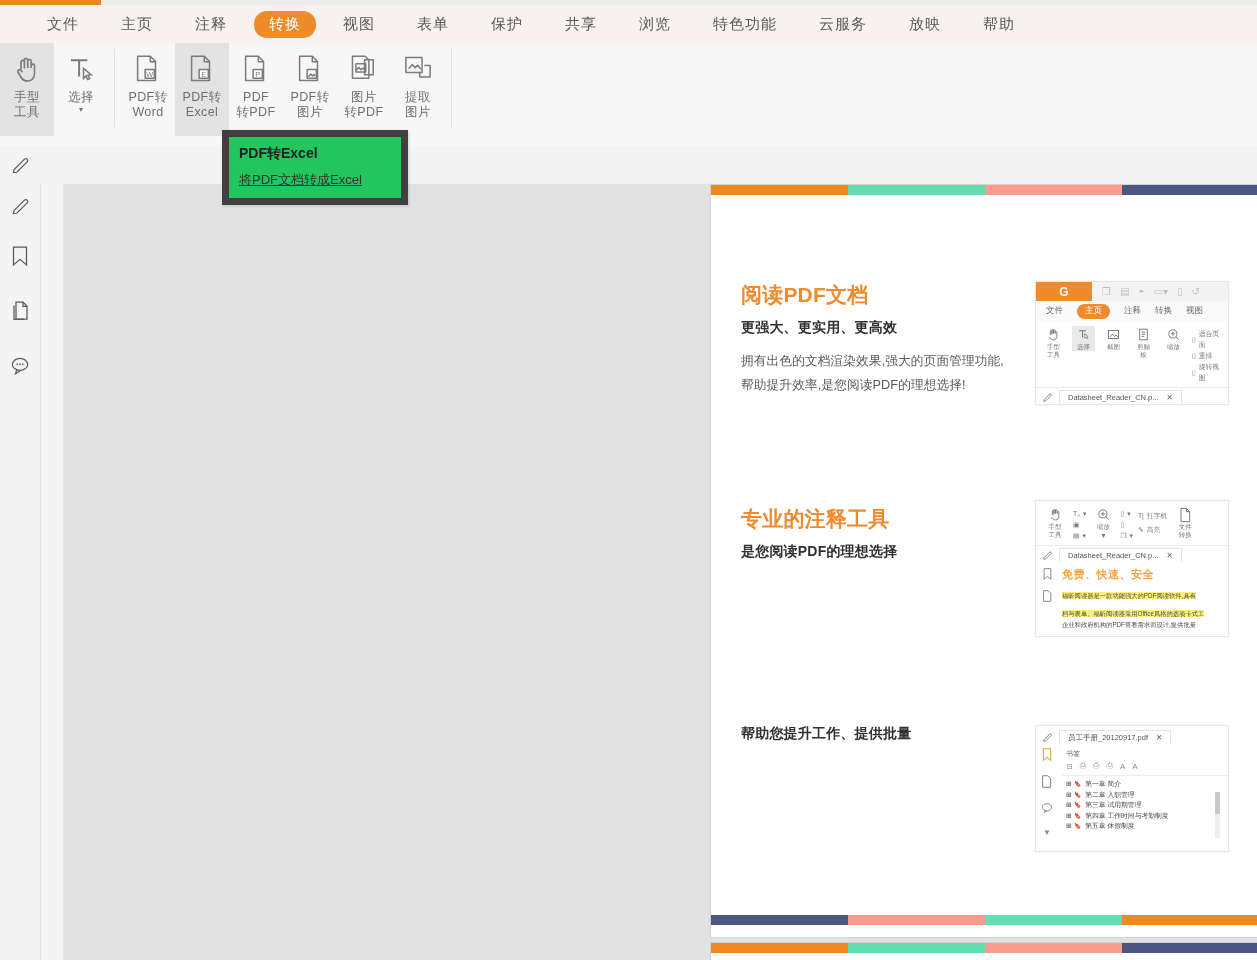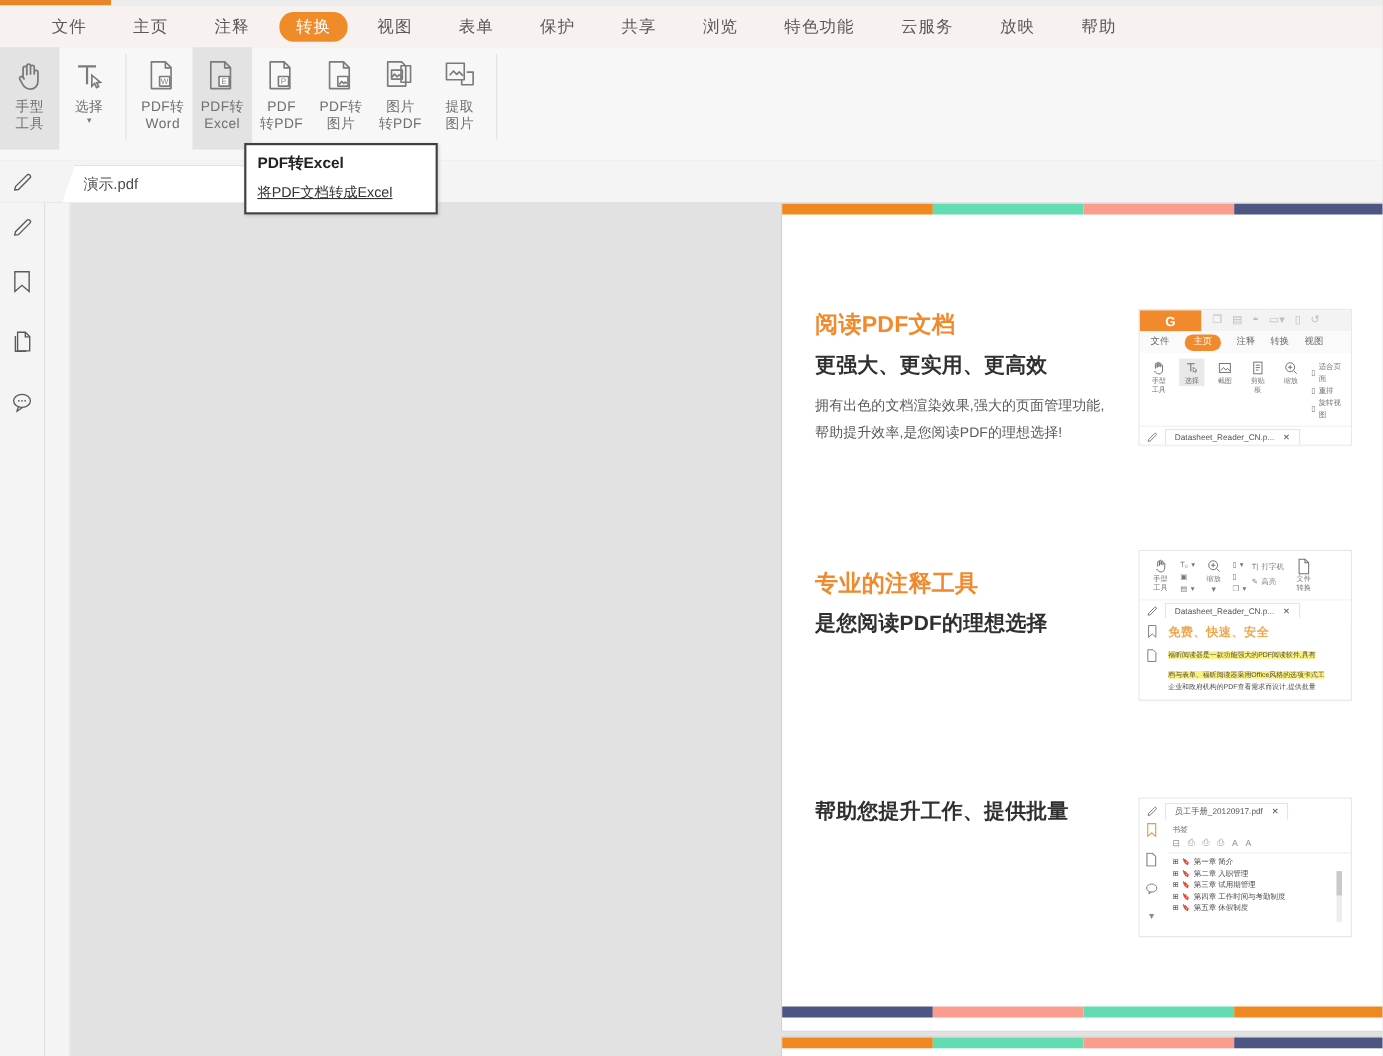--- a/index.html
+++ b/index.html
@@ -63,22 +63,22 @@
   }
   .rbtn .lab {
     font-size: 12.5px; color: #6f6f6f; line-height: 15px;
     text-align: center; letter-spacing: 0.4px;
   }
   .caret { font-size: 8px; color: #7a7a7a; line-height: 8px; margin-top: 1px; }
 
   
   .tooltip {
     position: absolute; left: 222px; top: 130px;
-    width: 152px; background: #ffffff;
-    border: 2px solid #404040;
+    width: 152px; background: #22c55e;
+    border: 7px solid #404040;
     box-shadow: 1px 1px 3px rgba(0,0,0,0.14);
     padding: 8px 10px 9px 10px; z-index: 60;
   }
   .tooltip .t-title {
     font-size: 14px; font-weight: bold; color: #222222; margin-bottom: 8px;
   }
   .tooltip .t-desc { font-size: 13px; color: #333333; text-decoration: underline; }
 
   
   .tabstrip {
@@ -154,21 +154,21 @@
 
   .pagebody { padding: 0; position: relative; height: 100%; }
 
   .section { position: absolute; left: 0; width: 100%; }
   .sec-text { position: absolute; left: 30px; width: 268px; }
   .sec-h1 {
     font-size: 21px; font-weight: bold; color: #f08a2c;
     letter-spacing: 0.2px; margin: 0 0 10px 0;
   }
   .sec-h2 {
-    font-size: 19px; font-weight: bold; color: #303030;
+    font-size: 14px; font-weight: bold; color: #303030;
     letter-spacing: 0.2px; margin: 0 0 12px 0;
   }
   .sec-p {
     font-size: 12.7px; color: #5a5a5a; line-height: 24px;
     margin: 0; letter-spacing: 0.1px;
   }
 
   
   .inset {
     position: absolute; right: 30px;
@@ -382,23 +382,20 @@
   <div class="tooltip">
     <div class="t-title">PDF转Excel</div>
     <div class="t-desc">将PDF文档转成Excel</div>
   </div>
 
   <div class="tabstrip">
     <div class="tabstrip-left">
       <svg width="21" height="21" viewBox="0 0 22 22" fill="none" stroke="#5a5a5a" stroke-width="1.25">
         <path d="M3.5 18.5 L4.3 15.3 L15.2 4.4 A1.9 1.9 0 0 1 18 7.2 L7.1 18.1 Z"></path>
       </svg>
-    </div>
-    <div class="doctab">
-      <span>演示.pdf</span>
     </div>
   </div>
 
   <div class="rail" id="rail">
       <div class="rail-btn" style="height: 44px;">
         <span>
           <svg width="21" height="21" viewBox="0 0 22 22" fill="none" stroke="#5a5a5a" stroke-width="1.25">
             <path d="M3.5 18.5 L4.3 15.3 L15.2 4.4 A1.9 1.9 0 0 1 18 7.2 L7.1 18.1 Z"></path>
           </svg>
         </span>
@@ -543,21 +540,21 @@
               </svg>
               <div class="mini-tabchip">
                 <span>Datasheet_Reader_CN.p...</span>
                 <span>✕</span>
               </div>
             </div>
           </div>
         </div>
 
         <div class="section" style="top:305px;height:190px">
-          <div class="sec-text" style="top:16px">
+          <div class="sec-text" style="top:5px">
             <div class="sec-h1">专业的注释工具</div>
             <div class="sec-h2">是您阅读PDF的理想选择</div>
           </div>
 
           <div class="inset" style="top:0px;width:192px;height:135px">
             <div class="mini-ribbon" style="gap:5px;align-items:flex-start">
               <div class="mtool">
                 <div class="mi">
                   <svg width="15" height="15" viewBox="0 0 24 24" fill="none" stroke="#6e6e6e" stroke-width="1.4">
                     <path d="M7 13V6.5a1.3 1.3 0 0 1 2.6 0V12m0-1.2V5a1.3 1.3 0 0 1 2.6 0v5.6m0-1V6a1.3 1.3 0 0 1 2.6 0v5m0-2.3a1.3 1.3 0 0 1 2.6 0v6.4c0 3.3-2.1 5.6-5.2 5.6-3 0-4.4-1.4-5.4-3.4L5 17.5"></path>

